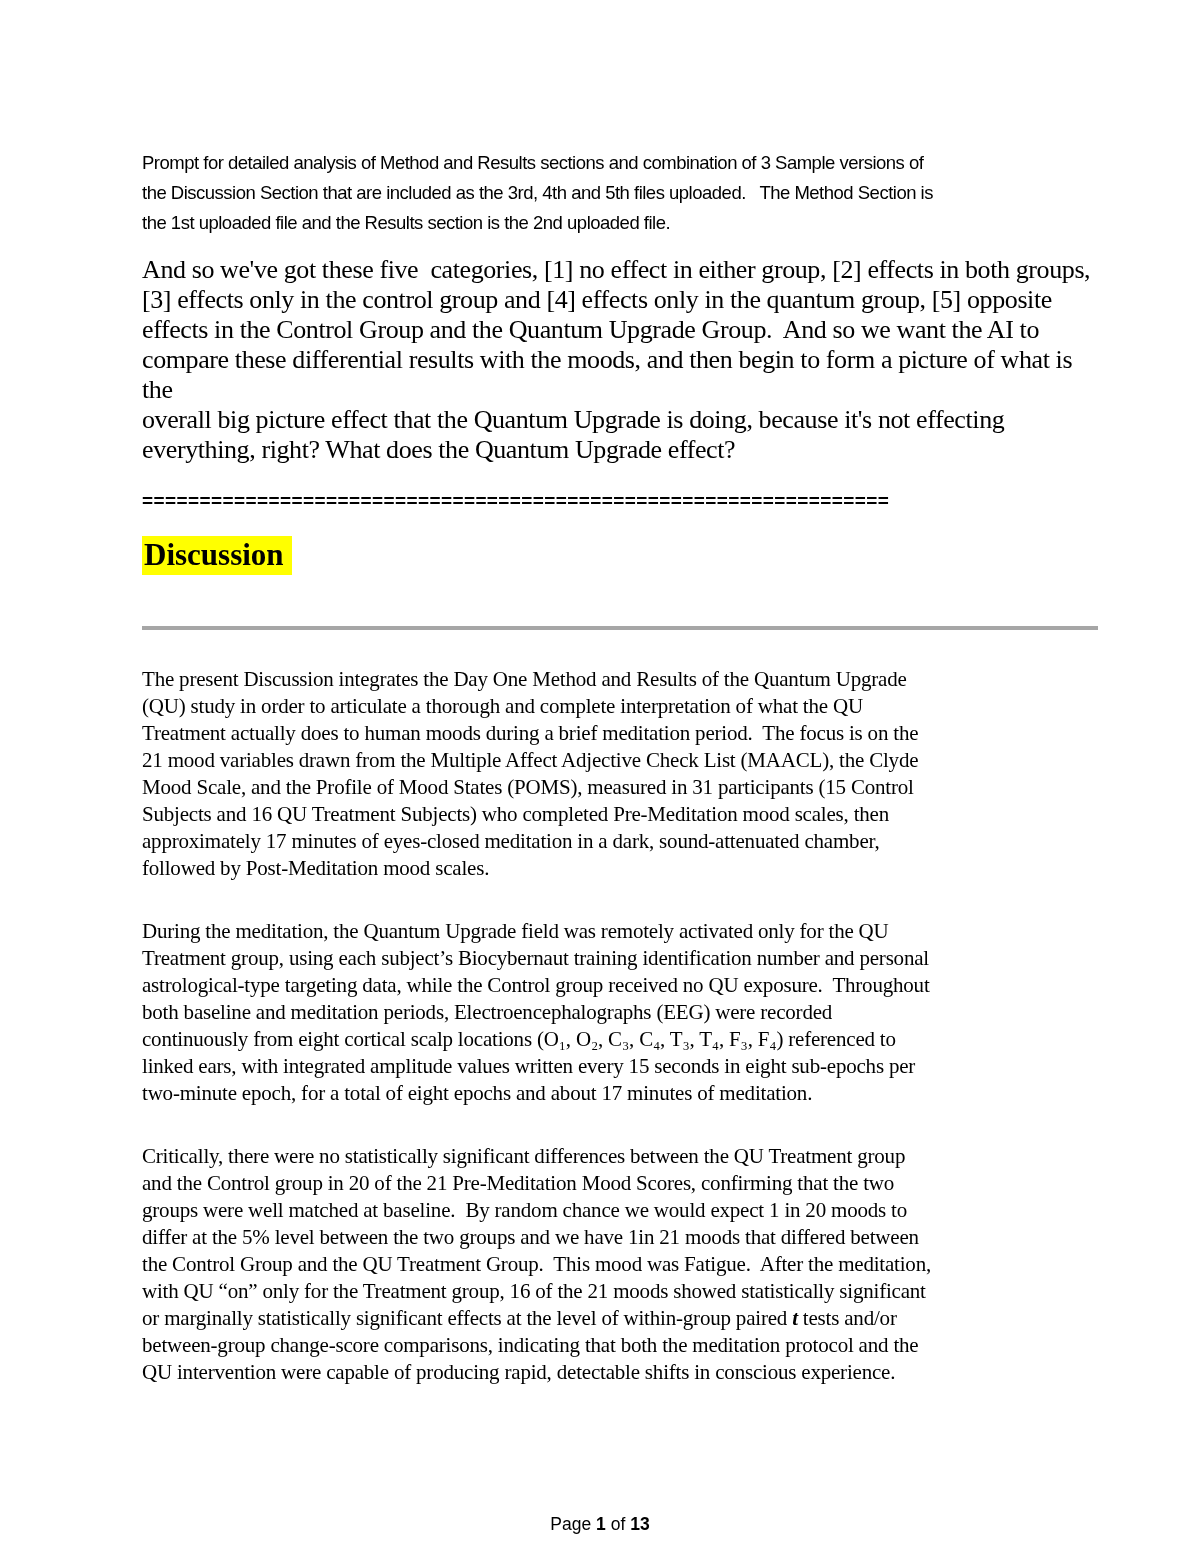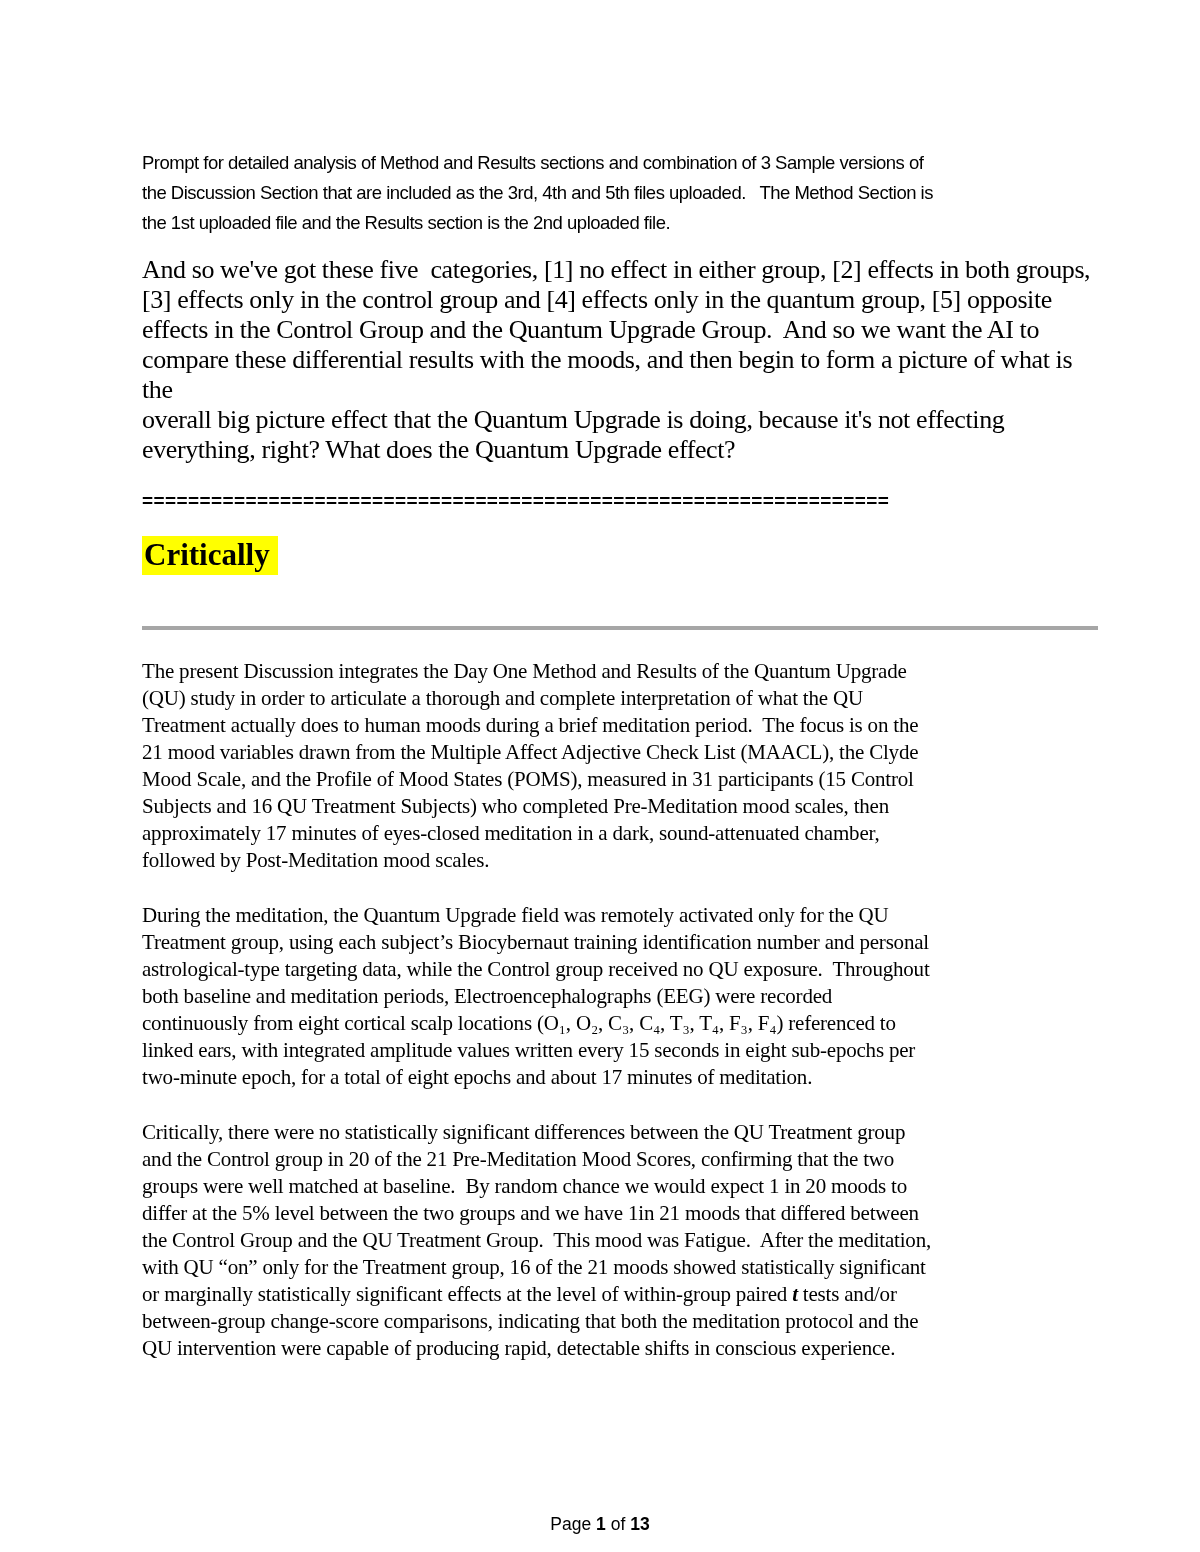--- a/index.html
+++ b/index.html
@@ -57,21 +57,21 @@
   }
   h2.section-heading {
     margin-top: 38px;
     font-family: "Liberation Serif", serif;
     font-weight: 700;
     font-size: 23px;
     line-height: 27px;
     white-space: pre-wrap;
   }
   .body-para {
-    margin-top: 28px;
+    margin-top: 36px;
     font-family: "Liberation Serif", "DejaVu Serif", serif;
     font-size: 21px;
     line-height: 27px;
     letter-spacing: -0.2px;
     white-space: pre-wrap;
   }
   .t-stat {
     font-weight: 700;
     font-style: italic;
   }
@@ -99,21 +99,21 @@
 
   <p class="intro-para">And so we've got these five  categories, [1] no effect in either group, [2] effects in both groups,
 [3] effects only in the control group and [4] effects only in the quantum group, [5] opposite
 effects in the Control Group and the Quantum Upgrade Group.  And so we want the AI to
 compare these differential results with the moods, and then begin to form a picture of what is the
 overall big picture effect that the Quantum Upgrade is doing, because it's not effecting
 everything, right? What does the Quantum Upgrade effect?</p>
 
   <div class="equals-divider">=================================================================</div>
 
-  <h1 class="discussion-heading"><span class="highlight" style="background: rgb(255, 255, 0);">Critically</span></h1>
+  <h1 class="discussion-heading"><span class="highlight" style="background: rgb(255, 255, 0);">Discussion</span></h1>
 
   <hr class="section-rule" style="background: rgb(166, 166, 166);">
 
 
   <p class="body-para">The present Discussion integrates the Day One Method and Results of the Quantum Upgrade
 (QU) study in order to articulate a thorough and complete interpretation of what the QU
 Treatment actually does to human moods during a brief meditation period.  The focus is on the
 21 mood variables drawn from the Multiple Affect Adjective Check List (MAACL), the Clyde
 Mood Scale, and the Profile of Mood States (POMS), measured in 31 participants (15 Control
 Subjects and 16 QU Treatment Subjects) who completed Pre-Meditation mood scales, then

